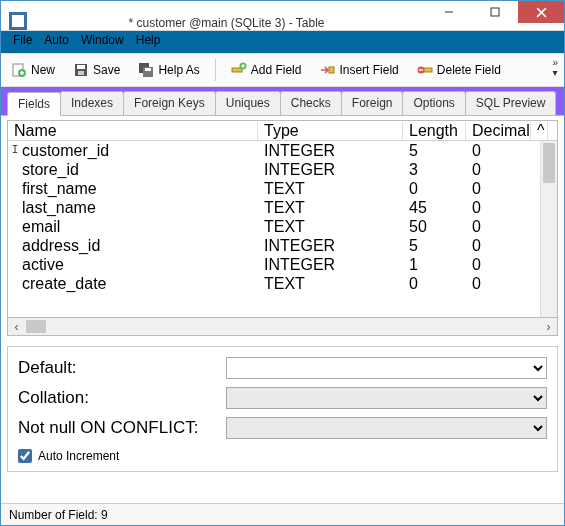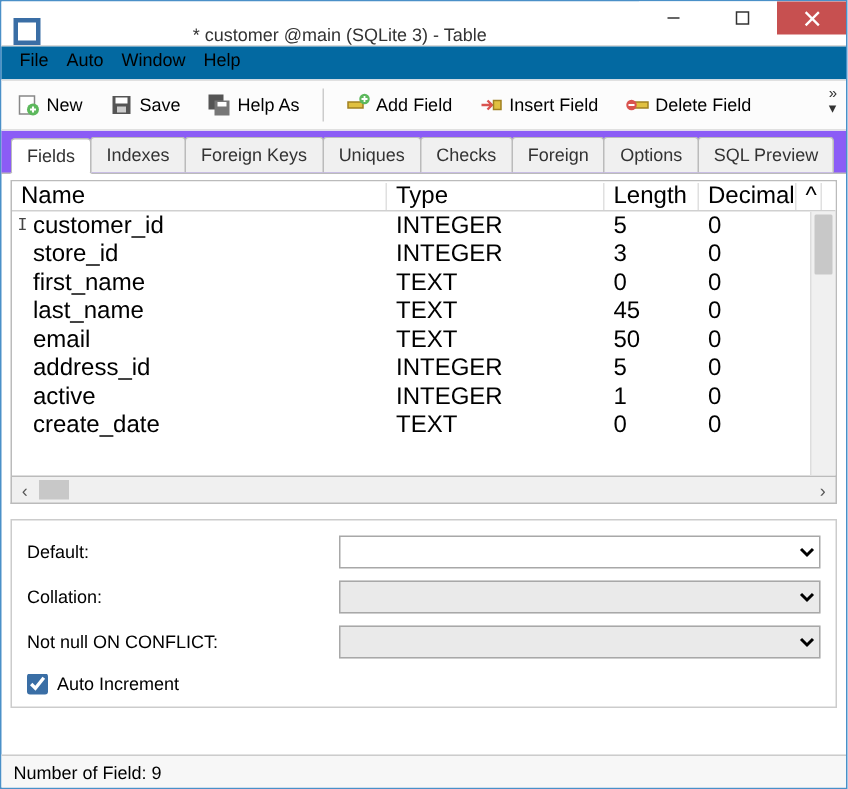--- a/index.html
+++ b/index.html
@@ -155,21 +155,21 @@
 .hscroll .h-thumb { position:absolute; left:18px; width:20px; top:2px; bottom:2px; background:#c8c8c8; }
 .hscroll .arrow-l, .hscroll .arrow-r { width:17px; height:100%; display:flex;align-items:center;justify-content:center; color:#555;}
 .hscroll .arrow-r { margin-left:auto; }
 .form-area {
   margin:10px 6px 4px 6px;
   border:1px solid #ccc;
   padding:10px 10px 8px 10px;
   display:flex; flex-direction:column; gap:8px;
 }
 .form-row { display:flex; align-items:center; gap:8px; }
-.form-row label { width:200px; font-size:12px; }
+.form-row label { width:200px; font-size:17px; }
 .form-row select, .form-row input[type=text] {
   flex:1; height:22px; font-size:12px;
   border:1px solid #a8a8a8; background:#fff; padding:0 4px;
 }
 .form-row select.disabled { background:#eaeaea; }
 .checkbox-row { display:flex; align-items:center; gap:6px; font-size:12px; margin-top:2px;}
 .checkbox-row input { accent-color:#3a6ea5; width:14px;height:14px;}
 .spacer { flex:1; }
 .statusbar {
   height:22px; border-top:1px solid #ccc;

